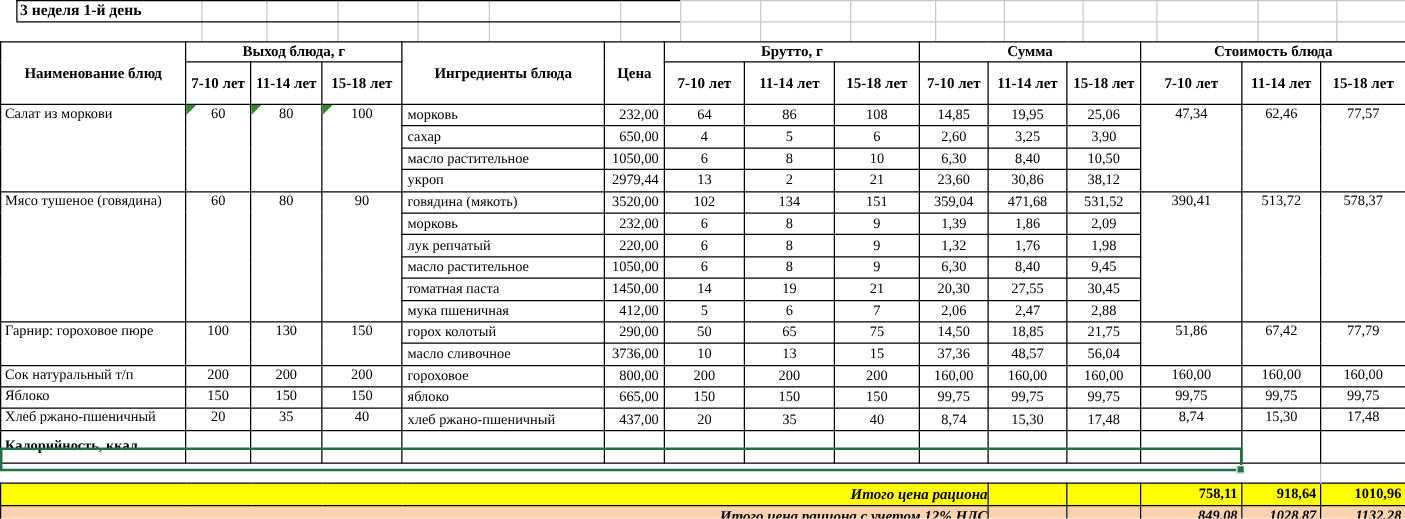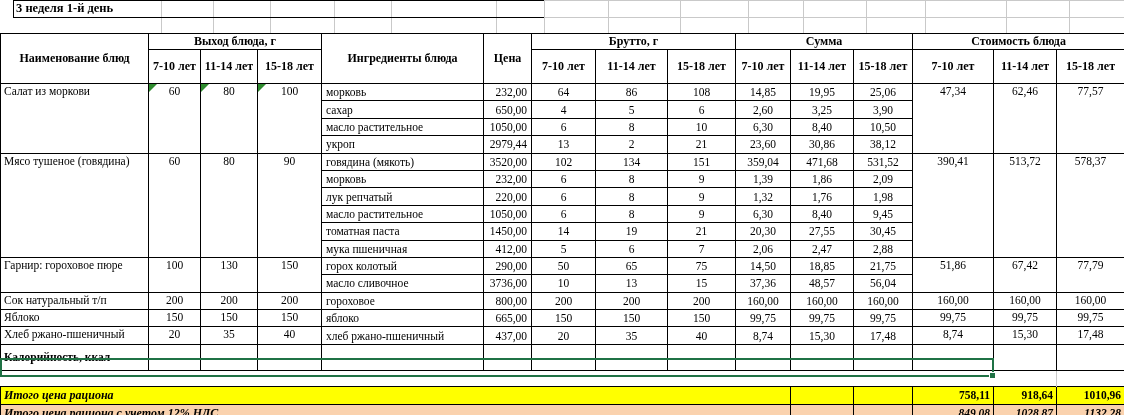--- a/index.html
+++ b/index.html
@@ -23,21 +23,21 @@
   .c-num{text-align:center;}
   .c-top{vertical-align:top;padding-top:1px;}
   td.flag{position:relative;}
   td.flag::before{content:"";position:absolute;left:0;top:0;width:0;height:0;
         border:4px solid transparent;border-top-color:#2e8b2e;border-left-color:#2e8b2e;}
   tr.cal-row{height:26px;} .cal-label{font-weight:bold;padding-left:3px;font-size:11.5px;}
   tr.sel-row{height:16px;} tr.sel-row td{border:none;}
   tr.sel-row td.gl{border-left:1px solid #c9c9c9;}
   tr.total-row{height:18px;} tr.total-row td{font-weight:bold;}
   .t-yellow td{background:#ffff00;} .t-salmon td{background:#fad2ae;font-style:italic;}
-  .t-label{font-style:italic;text-align:left;padding-left:3px;font-size:12px;margin-left:28px;}
+  .t-label{font-style:italic;text-align:right;padding-left:3px;font-size:12px;margin-left:28px;}
   .t-val{text-align:right;padding-right:3px;}
   
   #selection{position:absolute;left:0;top:358px;width:994px;height:19px;
              border:2px solid #1f7245;box-sizing:border-box;}
   #sel-handle{position:absolute;right:-4px;bottom:-4px;width:5px;height:5px;
               background:#1f7245;border:1px solid #fff;}
 </style>
 </head>
 <body>
 

